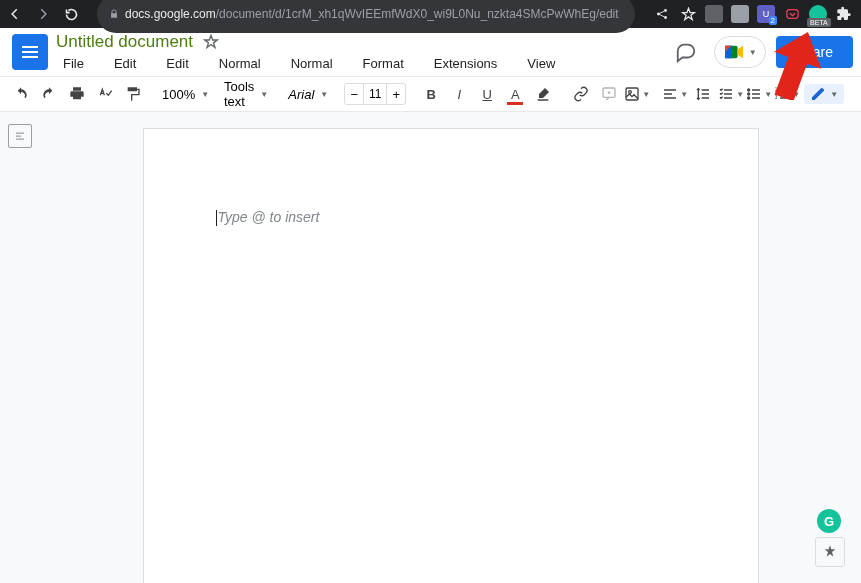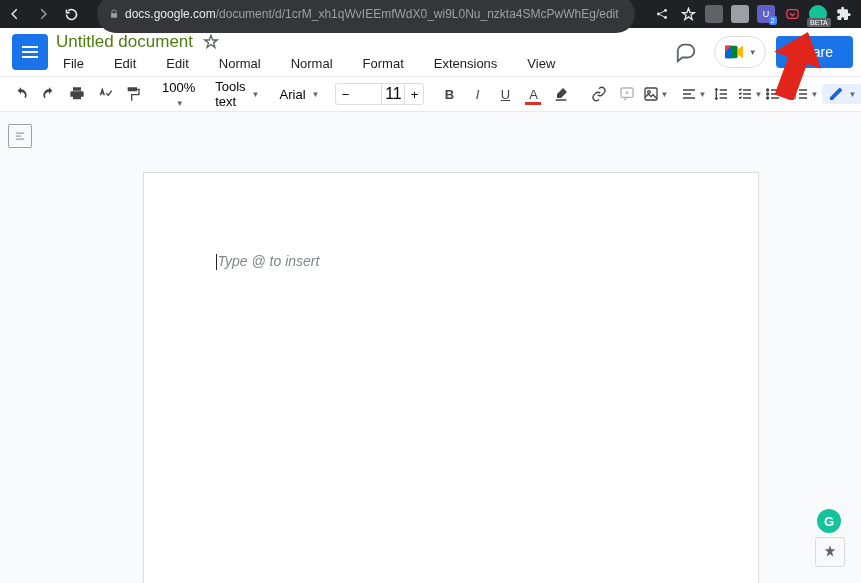--- a/index.html
+++ b/index.html
@@ -27,37 +27,37 @@
     .header-right { display: flex; align-items: center; gap: 10px; }
     .iconbtn { width: 36px; height: 36px; border-radius: 50%; display: flex; align-items: center; justify-content: center; cursor: pointer; }
     .meet-btn { display: flex; align-items: center; gap: 2px; padding: 6px 8px; border-radius: 20px; border: 1px solid #dadce0; }
     .share-btn { background: #1a73e8; color: #fff; border-radius: 4px; padding: 8px 20px; font-size: 14px; cursor: pointer; }
 
     
     .toolbar { height: 36px; border-top: 1px solid #e8e8e8; border-bottom: 1px solid #e8e8e8; display: flex; align-items: center; padding: 0 8px; gap: 2px; }
     .tbtn { min-width: 26px; height: 26px; display: flex; align-items: center; justify-content: center; font-size: 13px; color: #444; cursor: pointer; border-radius: 3px; }
     .sep { width: 1px; height: 20px; background: #e0e0e0; margin: 0 4px; }
     .zoom-select, .style-select, .font-select { display: flex; align-items: center; gap: 4px; font-size: 13px; padding: 0 4px; cursor: pointer; }
-    .zoom-select { width: 50px; flex-direction: column; }
+    .zoom-select { width: 50px; }
     .style-select { width: 88px; }
-    .font-select { width: 60px; }
+    .font-select { width: 60px; font-style: italic; }
     .fontsize { display: flex; align-items: center; border: 1px solid #dadce0; border-radius: 3px; }
-    .fontsize .inp { width: 24px; height: 20px; text-align: center; font-size: 16px; border: none; border-left: 1px solid #dadce0; border-right: 1px solid #dadce0; outline: none; margin-left: 27px; }
+    .fontsize .inp { width: 24px; height: 20px; text-align: center; font-size: 12px; border: none; border-left: 1px solid #dadce0; border-right: 1px solid #dadce0; outline: none; }
     .fontsize .pm { width: 18px; text-align: center; cursor: pointer; font-size: 13px; }
     .caret { font-size: 8px; color: #666; margin-left: 2px; }
     .text-color { position: relative; }
     .text-color::after { content: ''; position: absolute; bottom: 2px; left: 5px; width: 16px; height: 3px; background: #d93025; }
     .edit-btn { display: flex; align-items: center; gap: 2px; background: #e8f0fe; border-radius: 3px; padding: 2px 6px; color: #1967d2; }
     .spacer { flex: 1; }
 
     
     .canvas-area { display: flex; height: calc(100% - 112px); background: #f8f9fa; }
     .outline-tab { width: 40px; padding-top: 12px; display: flex; justify-content: center; }
     .outline-icon { width: 24px; height: 24px; border: 1px solid #9aa0a6; border-radius: 2px; display: flex; align-items: center; justify-content: center; cursor: pointer; }
-    .page-wrap { flex: 1; display: flex; justify-content: center; padding-top: 16px; overflow: auto; margin-top: 44px; }
+    .page-wrap { flex: 1; display: flex; justify-content: center; padding-top: 16px; overflow: auto; }
     .page { width: 616px; min-height: 800px; background: #fff; border: 1px solid #ddd; margin-top: 0; padding: 80px 72px; }
     .placeholder { color: #80868b; font-size: 14px; font-style: italic; position: relative; }
     .cursor-line { display: inline-block; width: 1px; height: 16px; background: #202124; vertical-align: middle; margin-right: 1px; }
 
     
     .red-arrow { position: absolute; top: 30px; right: 35px; width: 60px; height: 70px; pointer-events: none; z-index: 100; }
 
     
     .float-grammarly { position: absolute; bottom: 50px; right: 20px; width: 24px; height: 24px; border-radius: 50%; background: #15c39a; display: flex; align-items: center; justify-content: center; color: #fff; font-size: 13px; font-weight: bold; cursor: pointer;}
     .float-explore { position: absolute; bottom: 16px; right: 16px; width: 30px; height: 30px; border: 1px solid #dadce0; border-radius: 3px; background: #f8f9fa; display: flex; align-items: center; justify-content: center; cursor: pointer; }

